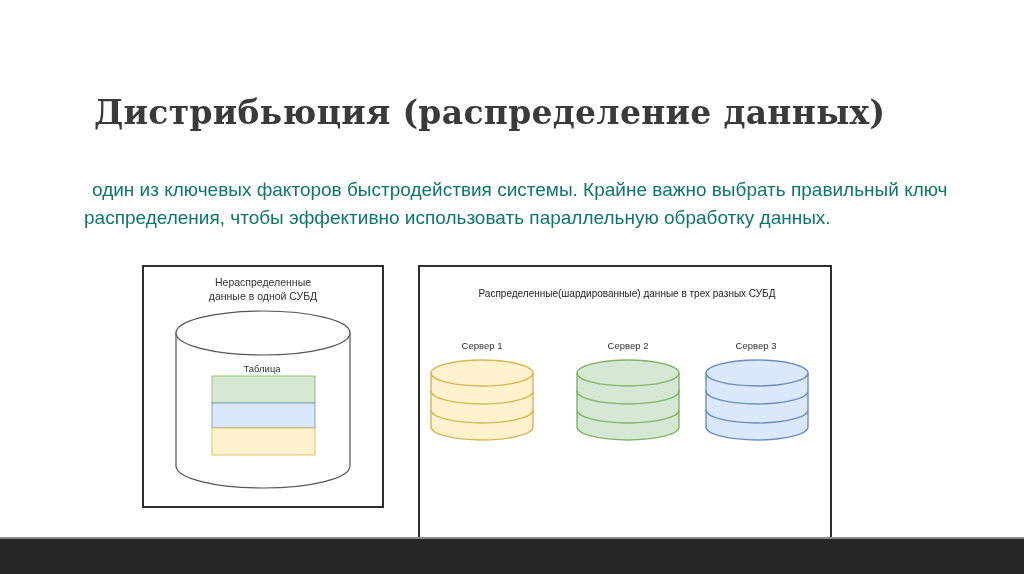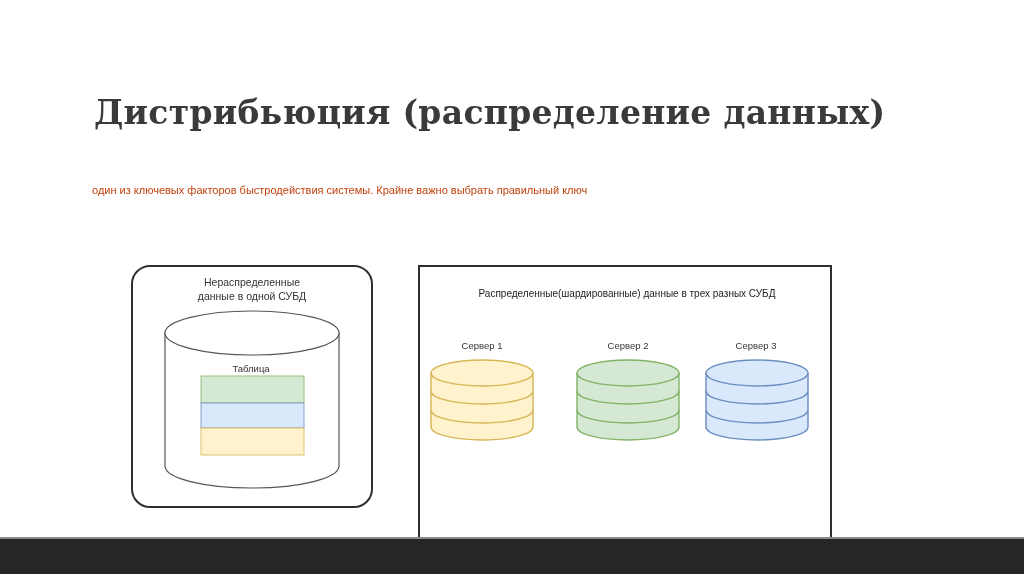--- a/index.html
+++ b/index.html
@@ -1,33 +1,34 @@
 <!DOCTYPE html>
 <html><head>
 <meta charset="utf-8">
 <style>
   html, body { margin:0; padding:0; }
   body { width:1024px; height:574px; background:#ffffff; position:relative; overflow:hidden; font-family:"Liberation Sans", sans-serif; }
   .title { position:absolute; left:94px; top:92px; font-family:"DejaVu Serif", serif; font-weight:bold; font-size:34px; color:#3a3a3a; letter-spacing:0.3px; white-space:nowrap; transform:scaleX(0.97); transform-origin:left; }
-  .para { position:absolute; left:84px; top:176px; width:880px; font-family:"Liberation Sans", sans-serif; font-size:11px; line-height:28px; color:#c2410c; }
+  .para { position:absolute; left:84px; top:176px; width:880px; font-family:"Liberation Sans", sans-serif; font-size:19px; line-height:28px; color:#0f766e; }
   .para .l1 { display:block; padding-left:8px; white-space:nowrap; }
   .para .l2 { display:block; white-space:nowrap; }
   .panel { position:absolute; border:2px solid #2f2f2f; background:#fff; box-sizing:border-box; }
-  .panel-left { left:131px; top:265px; width:242px; height:243px;border-radius:19px; }
+  .panel-left { left:142px; top:265px; width:242px; height:243px; }
   .panel-right { left:418px; top:265px; width:414px; height:312px; }
   svg text { font-family:"Liberation Sans", sans-serif; }
   .footer { position:absolute; left:0; top:537px; width:1024px; height:37px; background:#262626; border-top:2px solid #8a8a8a; box-sizing:border-box; }
 </style>
 </head>
 <body>
 
 <div class="title">Дистрибьюция (распределение данных)</div>
 
 <div class="para">
   <span class="l1">один из ключевых факторов быстродействия системы. Крайне важно выбрать правильный ключ</span>
+  <span class="l2">распределения, чтобы эффективно использовать параллельную обработку данных.</span>
 </div>
 
 <div class="panel panel-left">
   <svg width="238" height="239" viewBox="0 0 238 239" xmlns="http://www.w3.org/2000/svg">
     <text x="119" y="19" text-anchor="middle" font-size="10.5" fill="#333">Нераспределенные</text>
     <text x="119" y="33" text-anchor="middle" font-size="10.5" fill="#333">данные в одной СУБД</text>
     <g>
       <path d="M32,66 L32,199 A87,22 0 0 0 206,199 L206,66" fill="#ffffff" stroke="#555" stroke-width="1.2"></path>
       <ellipse cx="119" cy="66" rx="87" ry="22" fill="#ffffff" stroke="#555" stroke-width="1.2"></ellipse>
     </g>

